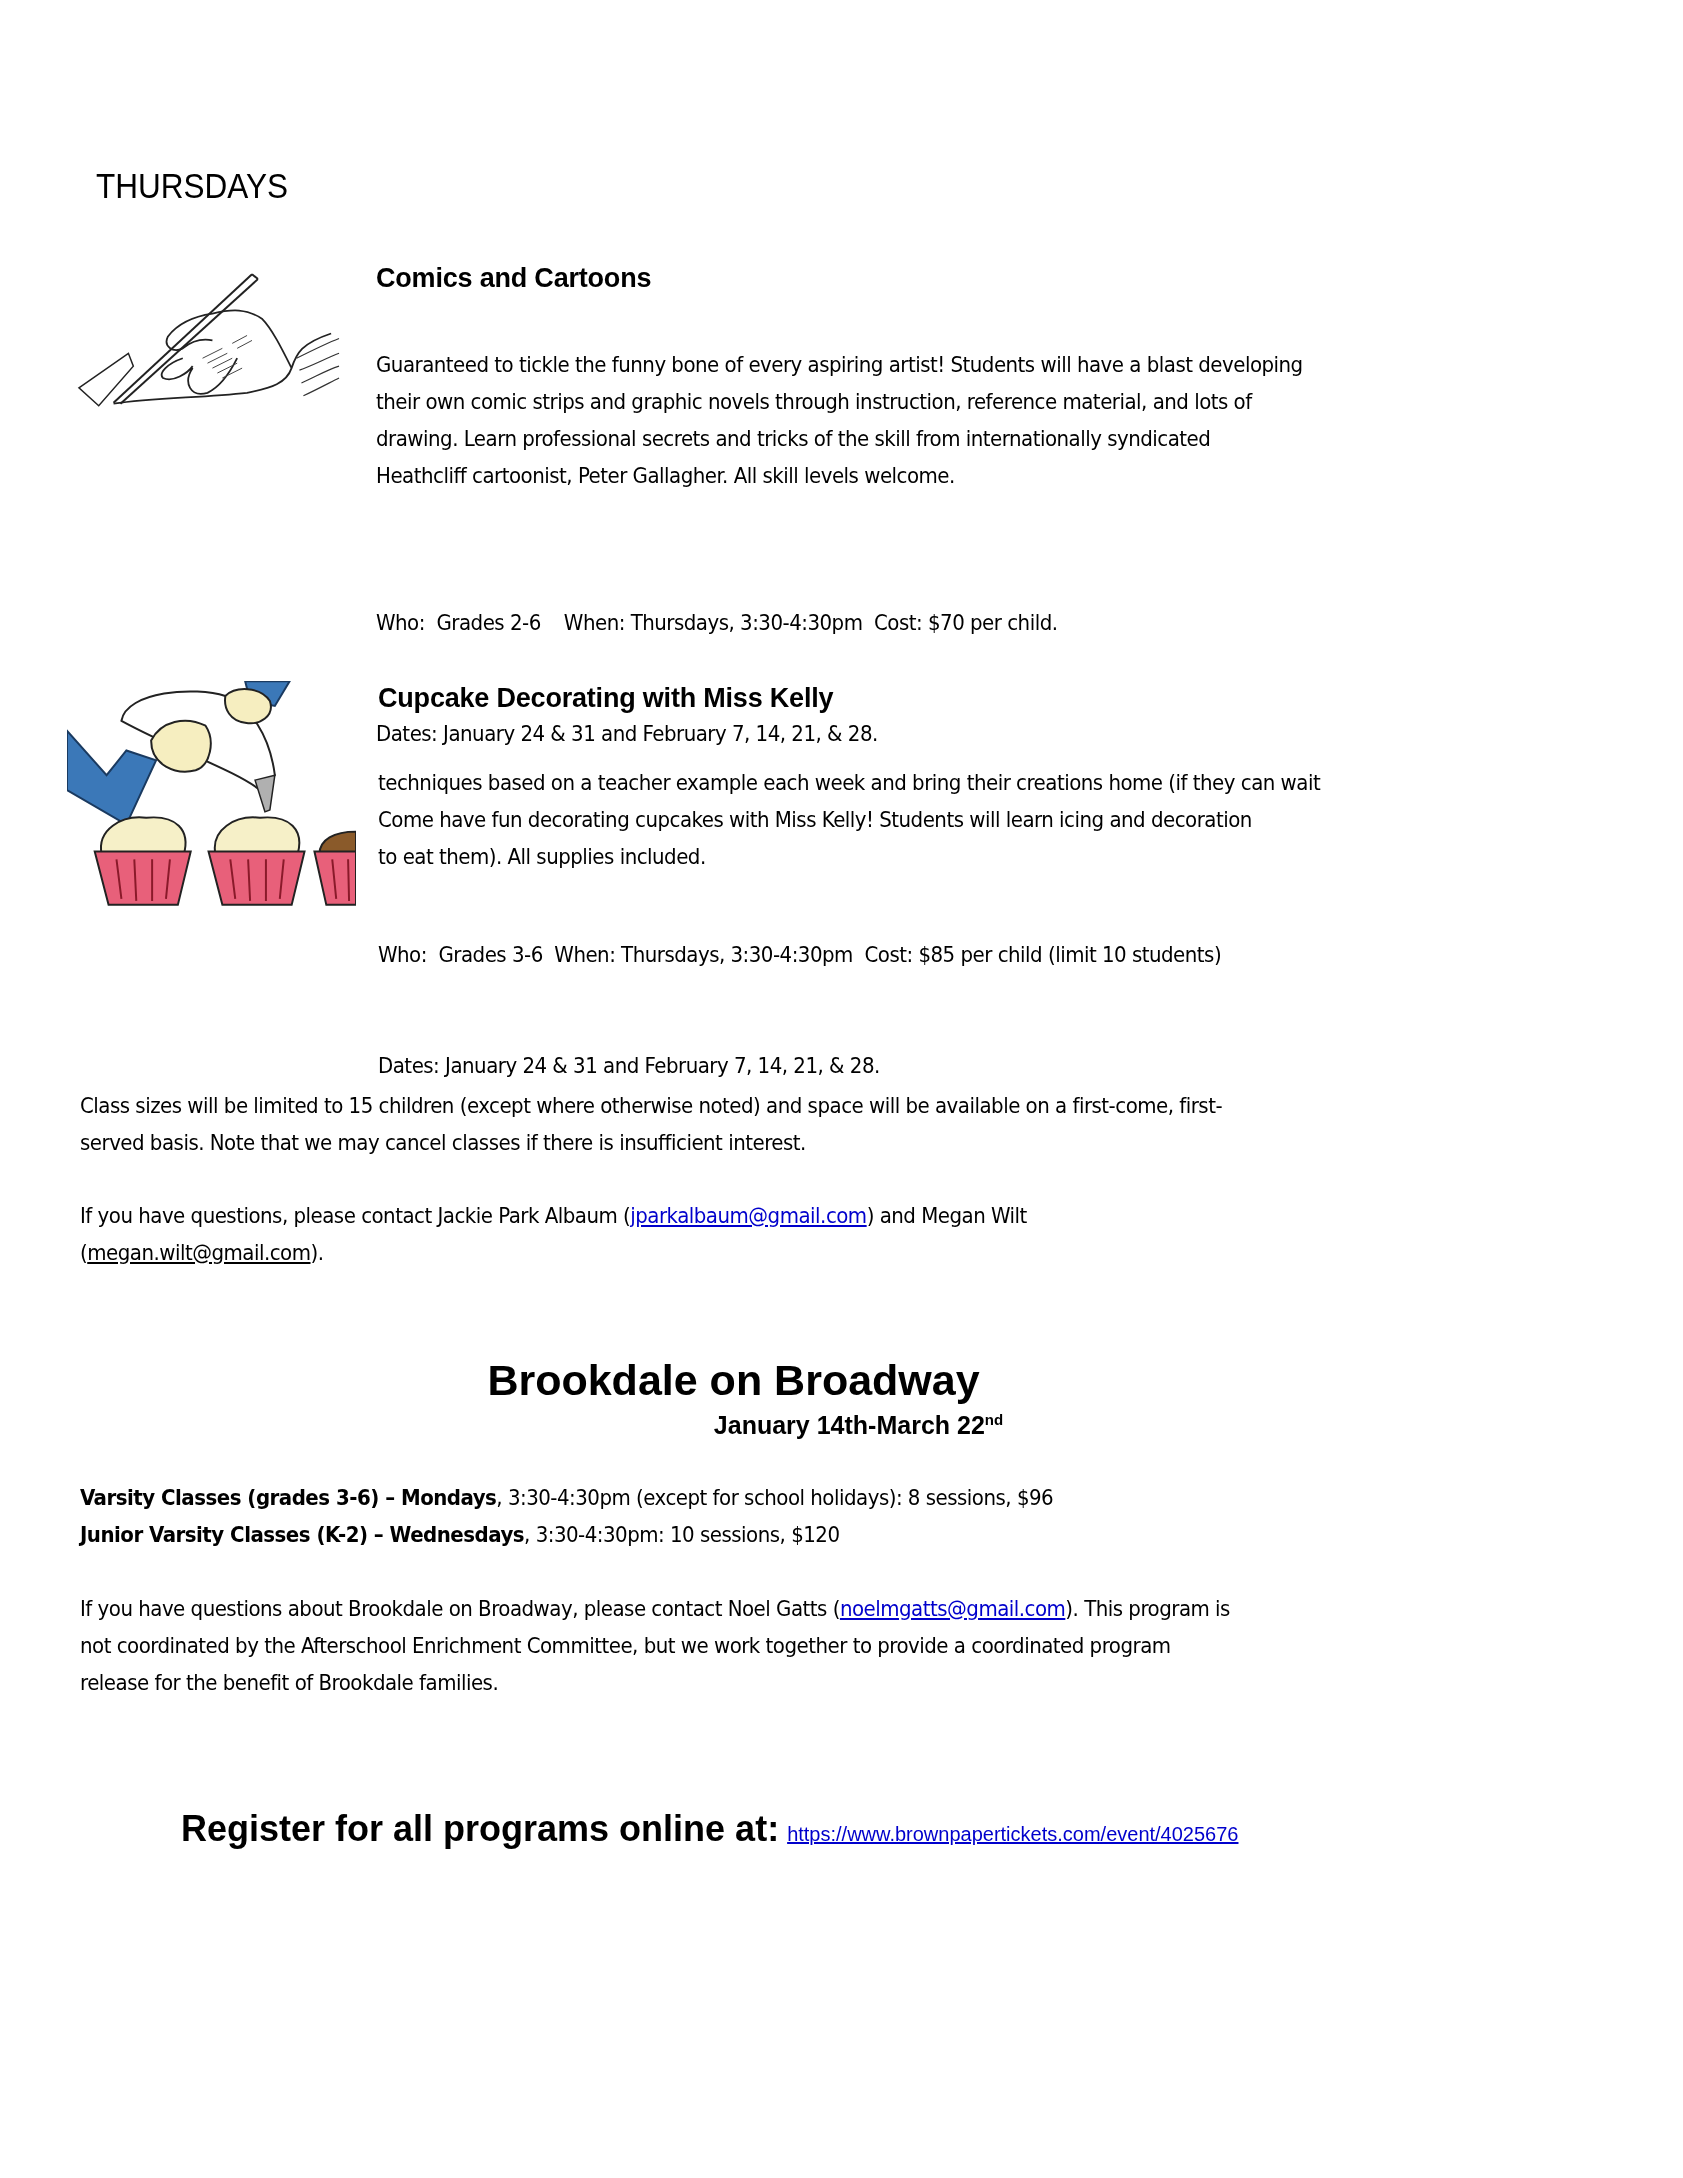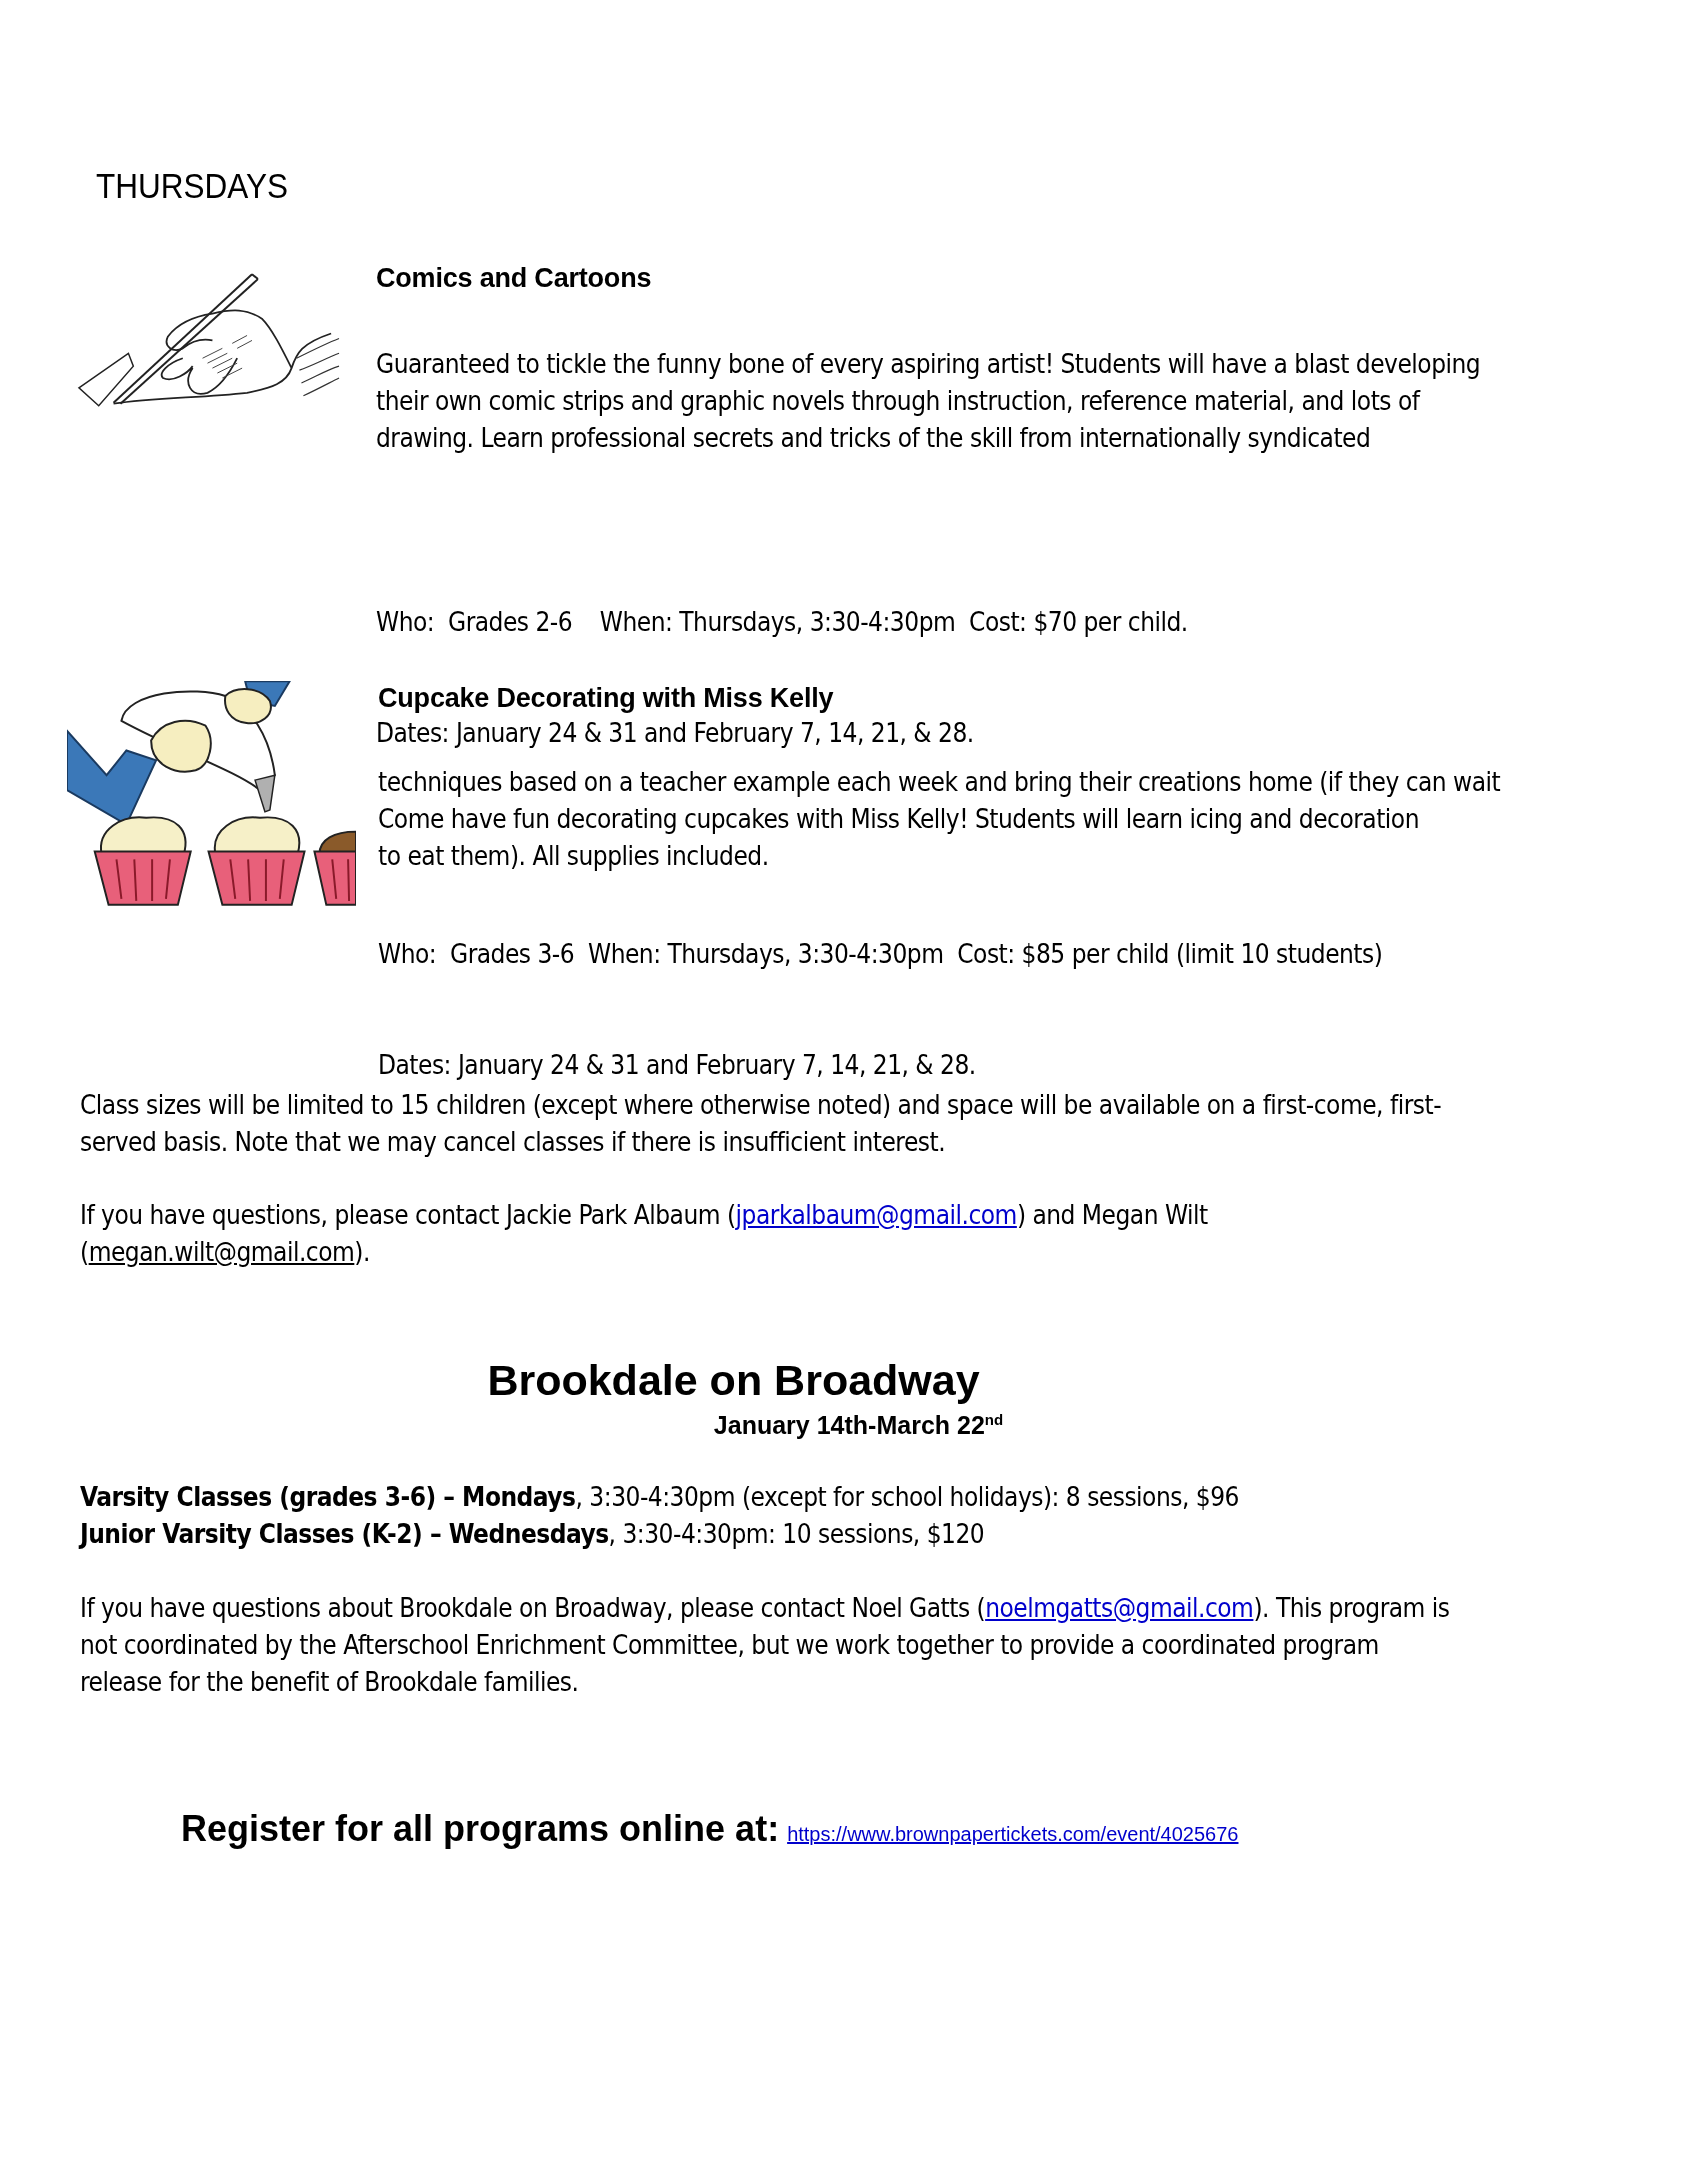--- a/index.html
+++ b/index.html
@@ -3,21 +3,21 @@
 <meta charset="utf-8">
 <style>
   html, body { margin: 0; padding: 0; background: #ffffff; }
   body {
     width: 1683px; height: 2178px; position: relative; overflow: hidden;
     font-family: "Liberation Sans", sans-serif; color: #000;
   }
   .abs { position: absolute; }
   .body-text {
     font-family: "DejaVu Sans Condensed", "Liberation Sans Narrow", "Liberation Sans", sans-serif;
-    font-size: 26px; line-height: 37px; letter-spacing: -0.5px;
+    font-size: 22px; line-height: 37px; letter-spacing: -0.5px;
   }
   .day-heading {
     left: 96px; top: 166px; font-size: 35px; font-family: "Liberation Sans", sans-serif;
     transform: scaleX(0.9); transform-origin: left top; letter-spacing: 0px;
   }
   .class-title {
     font-family: "Liberation Sans", sans-serif; font-weight: bold; font-size: 27px;
     letter-spacing: -0.2px;
   }
   .para p { margin: 0; }
@@ -63,20 +63,21 @@
     <path d="M130,100 l20,-10 M135,105 l20,-10 M140,110 l20,-10 M145,115 l20,-10 M150,120 l20,-10 M160,85 l15,-8 M165,90 l15,-8" stroke="#444" stroke-width="1"></path>
   </svg>
 </div>
 
 <div class="abs class-title" style="left:376px; top:263px;">Comics and Cartoons</div>
 
 <div class="abs body-text para" style="left:376px; top:346px; width:1287px;">
   <p>Guaranteed to tickle the funny bone of every aspiring artist! Students will have a blast developing</p>
   <p>their own comic strips and graphic novels through instruction, reference material, and lots of</p>
   <p>drawing. Learn professional secrets and tricks of the skill from internationally syndicated</p>
+  <p>Heathcliff cartoonist, Peter Gallagher. All skill levels welcome.</p>
 </div>
 
 <div class="abs body-text para" style="left:376px; top:530px; width:1287px; white-space:pre;">
   <p>Who:  Grades 2-6    When: Thursdays, 3:30-4:30pm  Cost: $70 per child.</p>
   <p>Dates: January 24 &amp; 31 and February 7, 14, 21, &amp; 28.</p>
 </div>
 
 <div class="abs img-box" style="left:67px; top:681px; width:289px; height:228px;">
   <svg width="289" height="228" viewBox="0 0 292 230">
 

